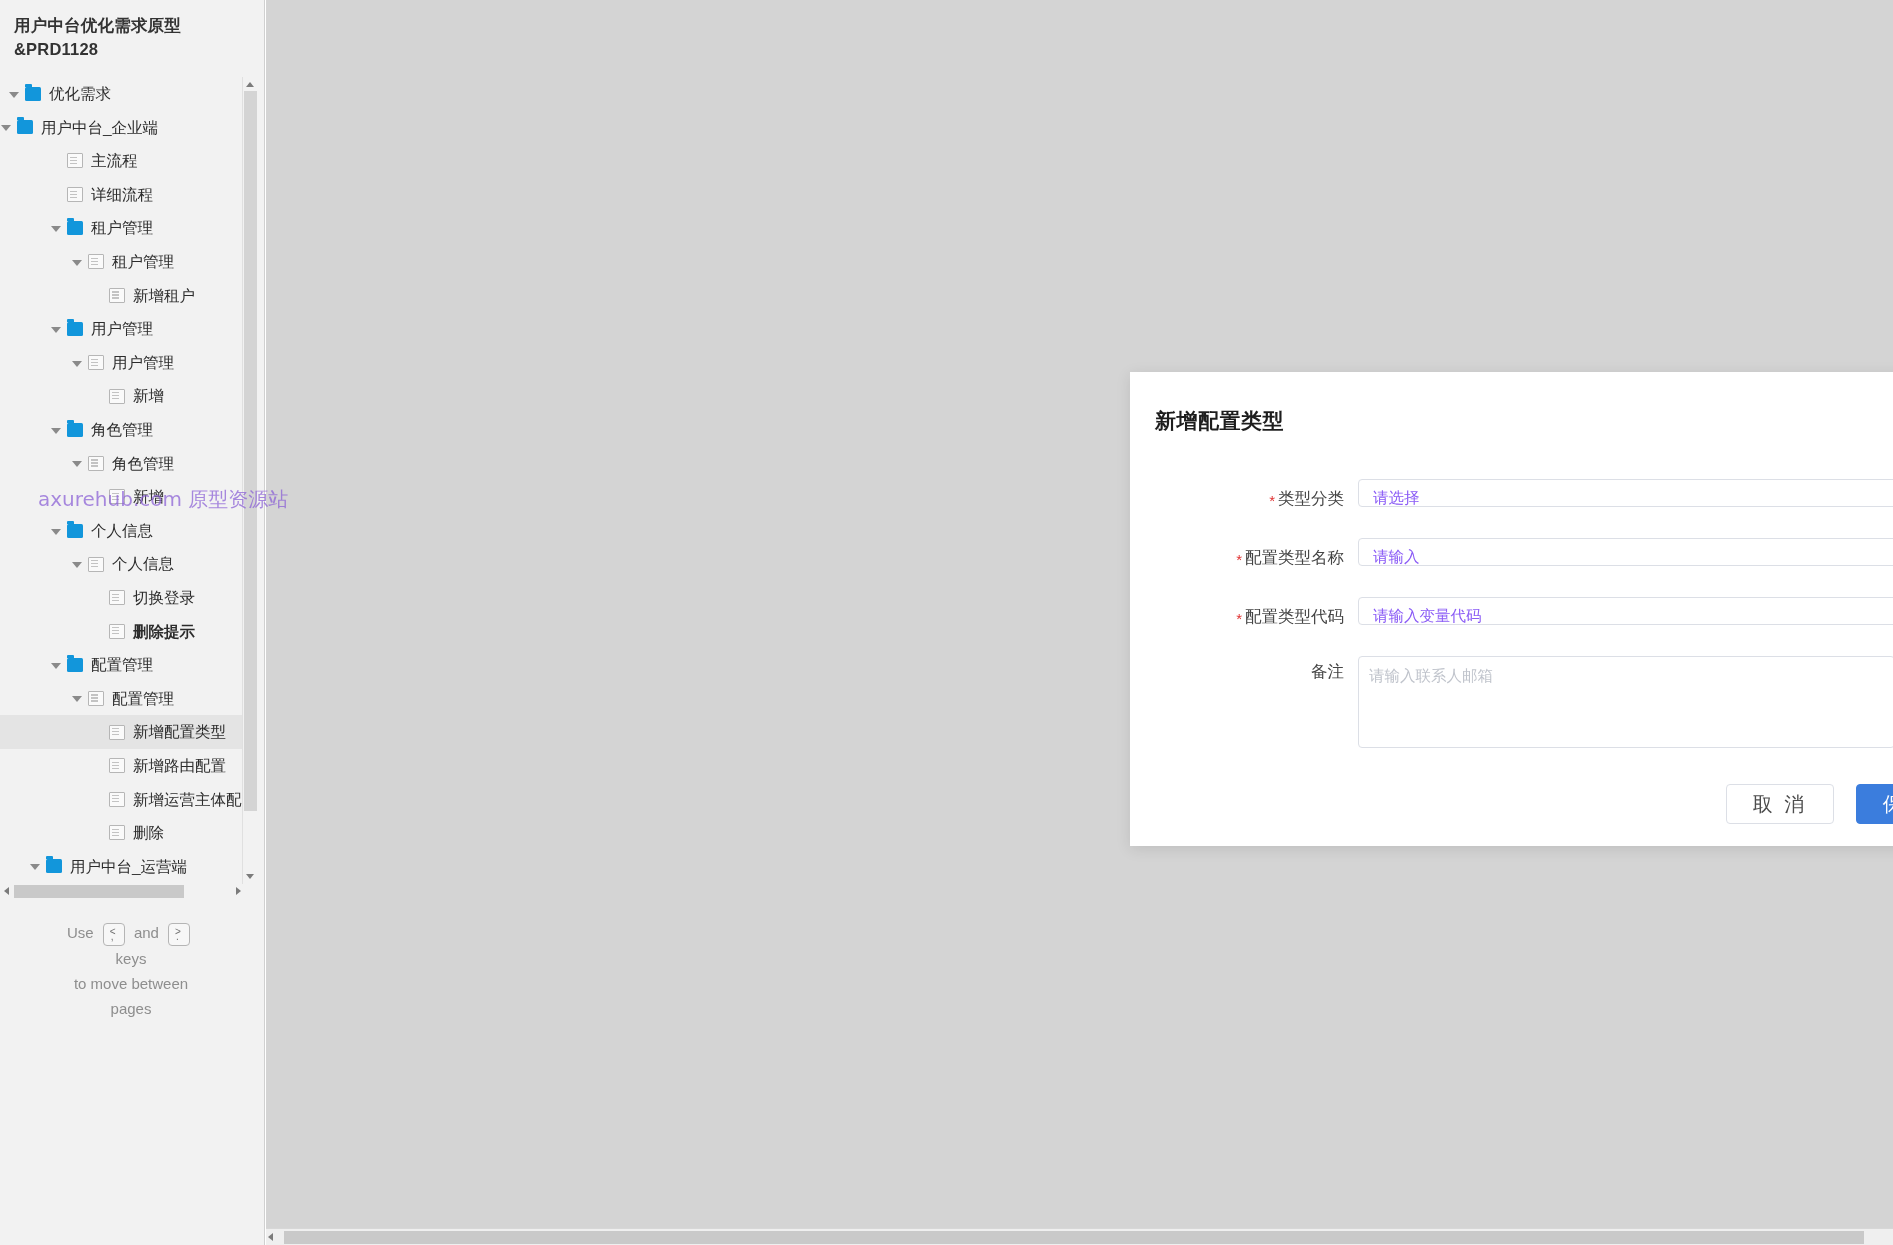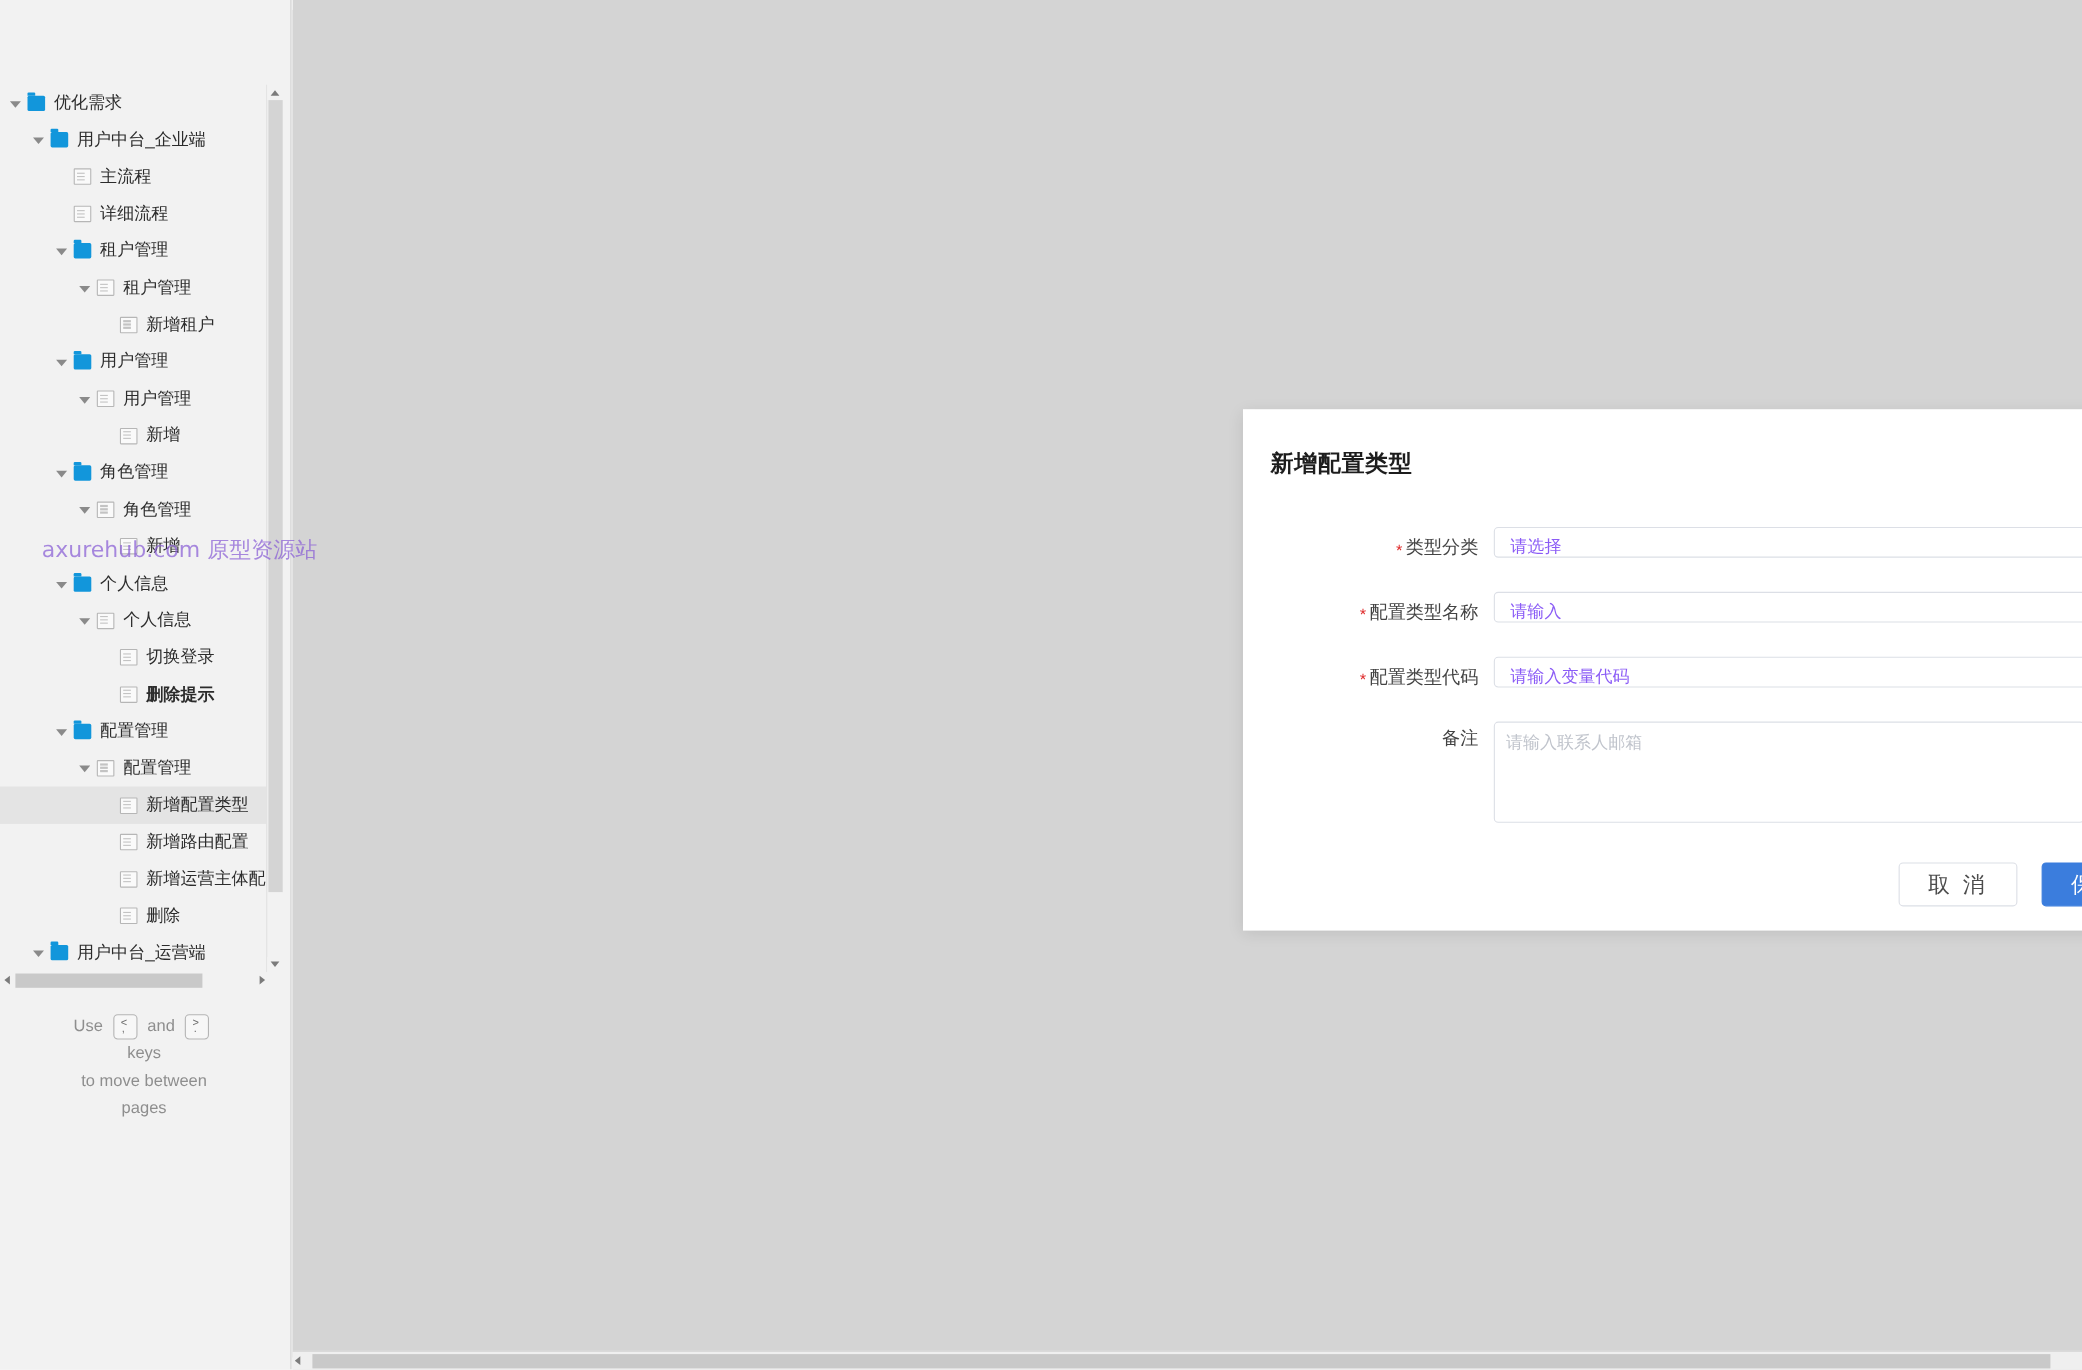--- a/index.html
+++ b/index.html
@@ -326,29 +326,30 @@
     text-align: center;
   }
 </style>
 </head>
 <body>
 
 <div id="root">
 
   <div id="sidebar">
 
+    <div id="sidebar-title">用户中台优化需求原型&amp;PRD1128</div>
 
     <div id="tree-wrap">
       <div id="tree">
           <div class="tree-row" style="padding-left: 8px;">
             <span class="twisty open"></span>
             <span class="ico folder"></span>
             <span class="tree-label">优化需求</span>
           </div>
-          <div class="tree-row" style="padding-left: 29px;">
+          <div class="tree-row" style="">
             <span class="twisty open"></span>
             <span class="ico folder"></span>
             <span class="tree-label">用户中台_企业端</span>
           </div>
           <div class="tree-row" style="padding-left: 50px;">
             <span class="twisty"></span>
             <span class="ico page"></span>
             <span class="tree-label">主流程</span>
           </div>
           <div class="tree-row" style="padding-left: 50px;">

